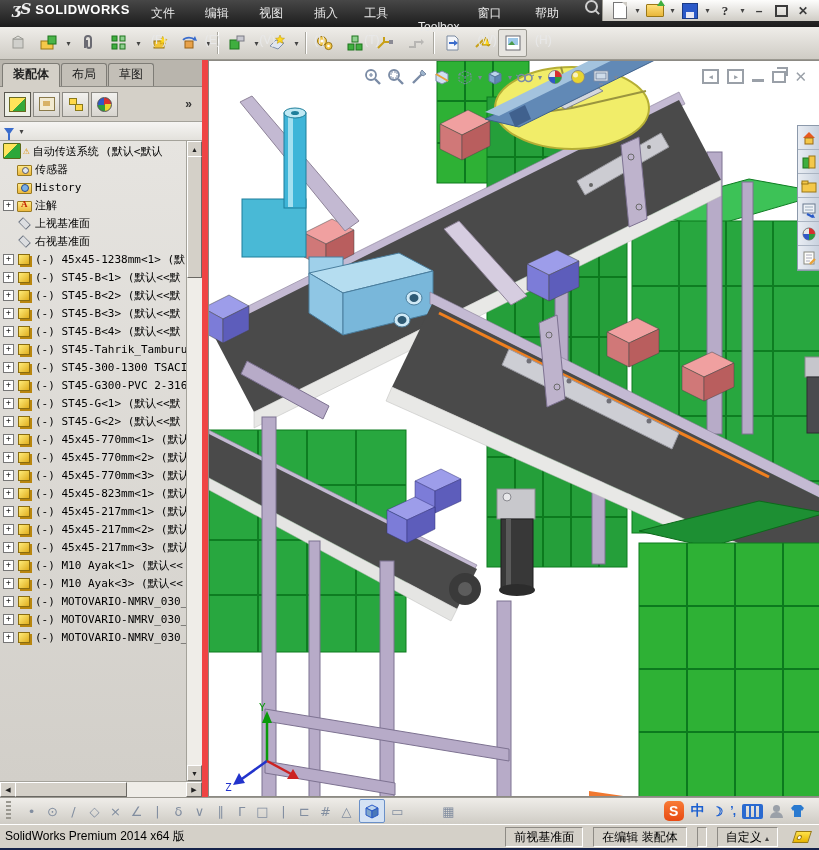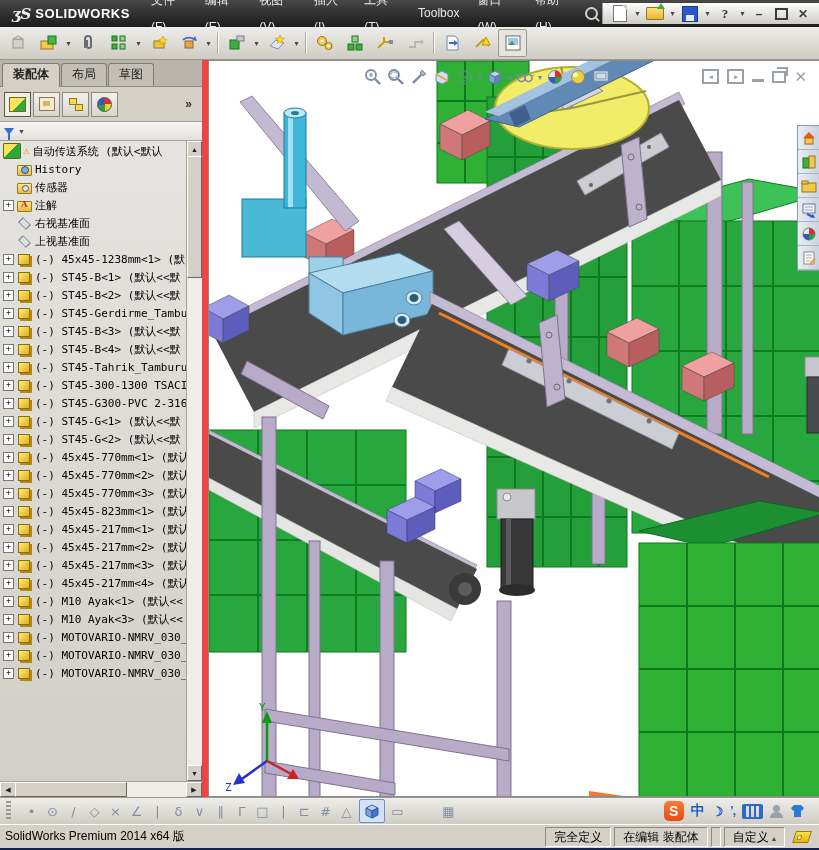--- a/index.html
+++ b/index.html
@@ -1,20 +1,20 @@
 <!DOCTYPE html>
 <html><head>
 <meta charset="utf-8">
 <style>
   html,body{margin:0;padding:0}
   body{width:819px;height:850px;position:relative;overflow:hidden;background:#d4d0c8;
        font-family:"Liberation Sans",sans-serif;font-size:12px;-webkit-font-smoothing:none}
   .noselect{user-select:none}
   
-  #titlebar{height:27px;display:flex;align-items:center;background:linear-gradient(#474747,#1c1c1c);position:relative}
+  #titlebar{height:27px;display:flex;align-items:flex-start;background:linear-gradient(#474747,#1c1c1c);position:relative}
   #titlebar::before{content:"";width:6px;background:#c81420;flex:0 0 6px}
   #logo{display:flex;align-items:center;gap:4px;padding:0 12px 0 6px;color:#fff}
   #logo .dslogo{font:italic bold 15px "DejaVu Serif",serif;color:#eee}
   #logo .brand{font:bold 13px "Liberation Sans",sans-serif;letter-spacing:.5px}
   #menubar{display:flex;align-items:center}
   .menu-item{color:#e8e8e8;padding:0 9px;line-height:27px;cursor:default}
   #title-search{width:22px;display:flex;align-items:center;justify-content:center}
   .mag{width:9px;height:9px;border:2px solid #cfcfcf;border-radius:50%;position:relative}
   .mag::after{content:"";position:absolute;width:6px;height:2px;background:#cfcfcf;transform:rotate(45deg);left:7px;top:9px}
   #quickbar{margin-left:auto;display:flex;align-items:center;background:linear-gradient(#fdfdfc,#cfccc5);
@@ -111,21 +111,21 @@
   #ime{margin-left:auto;display:flex;align-items:center;gap:7px;padding-right:8px}
   .sogou-s{width:20px;height:20px;border-radius:5px;background:linear-gradient(#f87b36,#e84a12);color:#fff;font:bold 14px/20px "Liberation Sans",sans-serif;text-align:center}
   .ime-cn{color:#1b5fd0;font-weight:bold;font-size:14px}
   .ime-moon{color:#1b5fd0;font-size:13px;font-weight:bold}
   .ime-punct{color:#1b5fd0;font-weight:bold;font-size:12px;letter-spacing:-1px}
   .ime-kbd{width:17px;height:11px;border:2px solid #2a6ad0;border-radius:2px;background:repeating-linear-gradient(90deg,#2a6ad0 0 2px,transparent 2px 5px)}
   .ime-person{width:13px;height:13px;position:relative}
   .ime-person::before{content:"";position:absolute;left:3px;top:0;width:7px;height:7px;border-radius:50%;background:#9aa0a8}
   .ime-person::after{content:"";position:absolute;left:0;top:7px;width:13px;height:6px;border-radius:6px 6px 0 0;background:#9aa0a8}
   
-  #statusbar{height:23px;background:#d4d0c8;border-top:1px solid #fff;display:flex;align-items:center;padding:0 3px;gap:3px;color:#000}
+  #statusbar{height:23px;background:#d4d0c8;border-top:1px solid #fff;display:flex;align-items:center;padding:0 3px;gap:10px;color:#000}
   .sb-cell{border:1px solid;border-color:#8e8b85 #fff #fff #8e8b85;padding:1px 8px;height:16px;line-height:16px;white-space:nowrap}
   .sb-left{flex:1;border:none;padding-left:2px}
   .sb-gap{width:8px;height:18px;border:1px solid;border-color:#8e8b85 #fff #fff #8e8b85}
   .tag-ico{width:14px;height:10px;background:linear-gradient(#ffe24a,#e8b400);border:1px solid #9a7a10;transform:skewX(-18deg);position:relative;margin:0 6px}
   .tag-ico::after{content:"";position:absolute;left:2px;top:3px;width:3px;height:3px;border-radius:50%;background:#fff;border:1px solid #9a7a10}
   #bottomstrip{height:5px;background:#15224a}
   svg{display:block}
 </style>
 </head>
 <body class="noselect">
@@ -313,74 +313,69 @@
         <div class="trow">
           <span class="root-ico"></span>
           <span class="warn-ico">⚠</span>
           <span class="tlabel">自动传送系统</span>&nbsp;
           <span class="tlabel">(默认&lt;默认</span>
         </div>
         <div>
 
             <div class="trow">
               <span class="expander" data-show="false"></span>
+              <span class="tico" data-icon="sensor"></span>
+              <span class="tlabel">传感器</span>
+            </div>
+
+            <div class="trow">
+              <span class="expander" data-show="false"></span>
               <span class="tico" data-icon="history"></span>
               <span class="tlabel">History</span>
             </div>
 
             <div class="trow">
-              <span class="expander" data-show="false"></span>
-              <span class="tico" data-icon="sensor"></span>
-              <span class="tlabel">传感器</span>
-            </div>
-
-            <div class="trow">
               <span class="expander" data-show="true"></span>
               <span class="tico" data-icon="annotation"></span>
               <span class="tlabel">注解</span>
             </div>
 
+
+            <div class="trow">
+              <span class="expander" data-show="false"></span>
+              <span class="tico" data-icon="plane"></span>
+              <span class="tlabel">上视基准面</span>
+            </div>
 
             <div class="trow">
               <span class="expander" data-show="false"></span>
               <span class="tico" data-icon="plane"></span>
               <span class="tlabel">右视基准面</span>
             </div>
 
-            <div class="trow">
-              <span class="expander" data-show="false"></span>
-              <span class="tico" data-icon="plane"></span>
-              <span class="tlabel">上视基准面</span>
-            </div>
-
 
             <div class="trow">
               <span class="expander" data-show="true"></span>
               <span class="tico" data-icon="part"></span>
               <span class="tlabel">(-) 45x45-1238mm&lt;1&gt; (默</span>
             </div>
 
 
             <div class="trow">
               <span class="expander" data-show="true"></span>
               <span class="tico" data-icon="part"></span>
               <span class="tlabel">(-) ST45-B&lt;1&gt; (默认&lt;&lt;默</span>
             </div>
 
             <div class="trow">
               <span class="expander" data-show="true"></span>
               <span class="tico" data-icon="part"></span>
               <span class="tlabel">(-) ST45-B&lt;2&gt; (默认&lt;&lt;默</span>
             </div>
 
-            <div class="trow">
-              <span class="expander" data-show="true"></span>
-              <span class="tico" data-icon="part"></span>
-              <span class="tlabel">(-) ST45-Gerdirme_Tambu</span>
-            </div>
 
             <div class="trow">
               <span class="expander" data-show="true"></span>
               <span class="tico" data-icon="part"></span>
               <span class="tlabel">(-) ST45-B&lt;3&gt; (默认&lt;&lt;默</span>
             </div>
 
             <div class="trow">
               <span class="expander" data-show="true"></span>
               <span class="tico" data-icon="part"></span>
@@ -453,25 +448,20 @@
               <span class="tico" data-icon="part"></span>
               <span class="tlabel">(-) 45x45-217mm&lt;2&gt; (默认</span>
             </div>
 
             <div class="trow">
               <span class="expander" data-show="true"></span>
               <span class="tico" data-icon="part"></span>
               <span class="tlabel">(-) 45x45-217mm&lt;3&gt; (默认</span>
             </div>
 
-            <div class="trow">
-              <span class="expander" data-show="true"></span>
-              <span class="tico" data-icon="part"></span>
-              <span class="tlabel">(-) 45x45-217mm&lt;4&gt; (默认</span>
-            </div>
 
             <div class="trow">
               <span class="expander" data-show="true"></span>
               <span class="tico" data-icon="part"></span>
               <span class="tlabel">(-) M10 Ayak&lt;1&gt; (默认&lt;&lt;</span>
             </div>
 
 
             <div class="trow">
               <span class="expander" data-show="true"></span>
@@ -846,21 +836,21 @@
     <span>
         <svg width="15" height="14">
           <polygon points="4,1 11,1 14,4 12,7 11,6 11,13 4,13 4,6 3,7 1,4" fill="#2a7ad0"></polygon>
         </svg>
       </span>
   </span>
 </div>
 
 <div id="statusbar">
   <span class="sb-left">SolidWorks Premium 2014 x64 版</span>
-  <span class="sb-cell">完全定义</span>
+  <span class="sb-cell">前视基准面</span>
   <span class="sb-cell">在编辑 装配体</span>
   <span class="sb-gap"></span>
   <span class="sb-cell">
     <span>自定义</span>
     <span class="caret">▴</span>
   </span>
   <span class="tag-ico"></span>
 </div>
 <div id="bottomstrip"></div>
 

